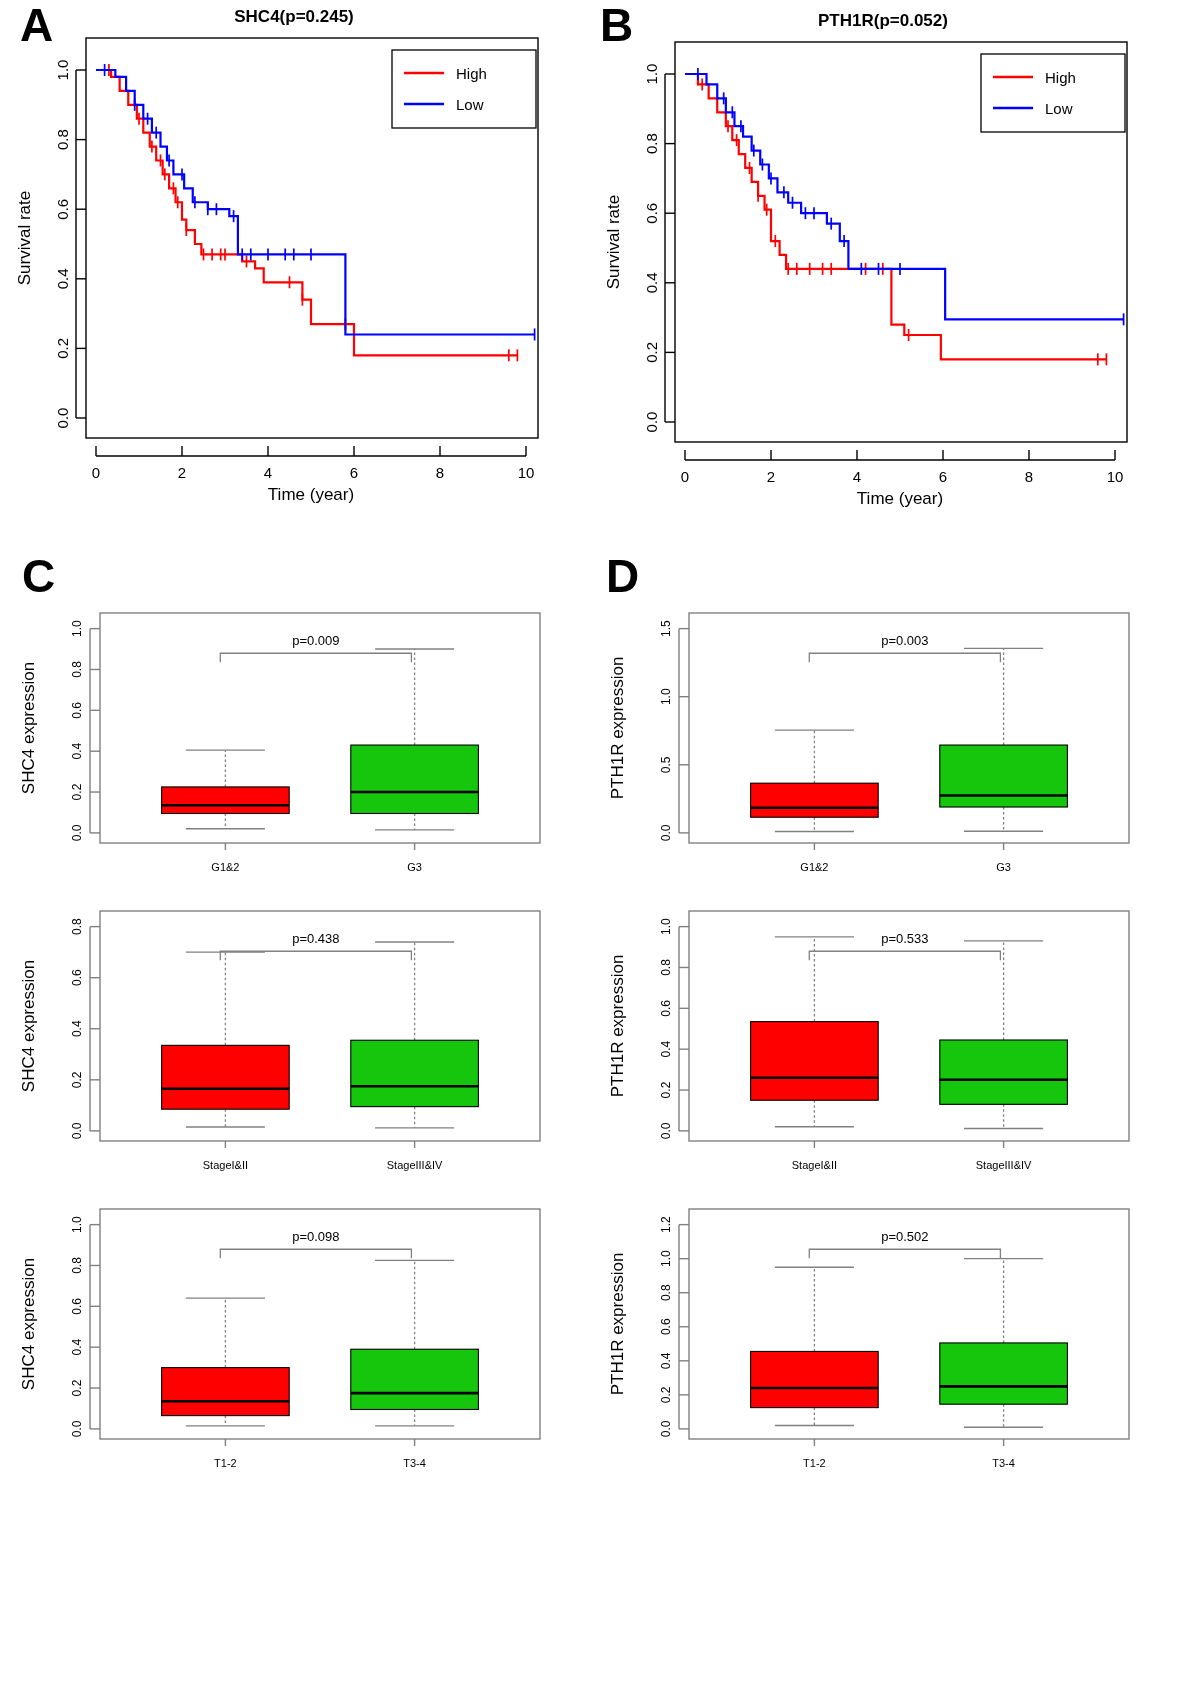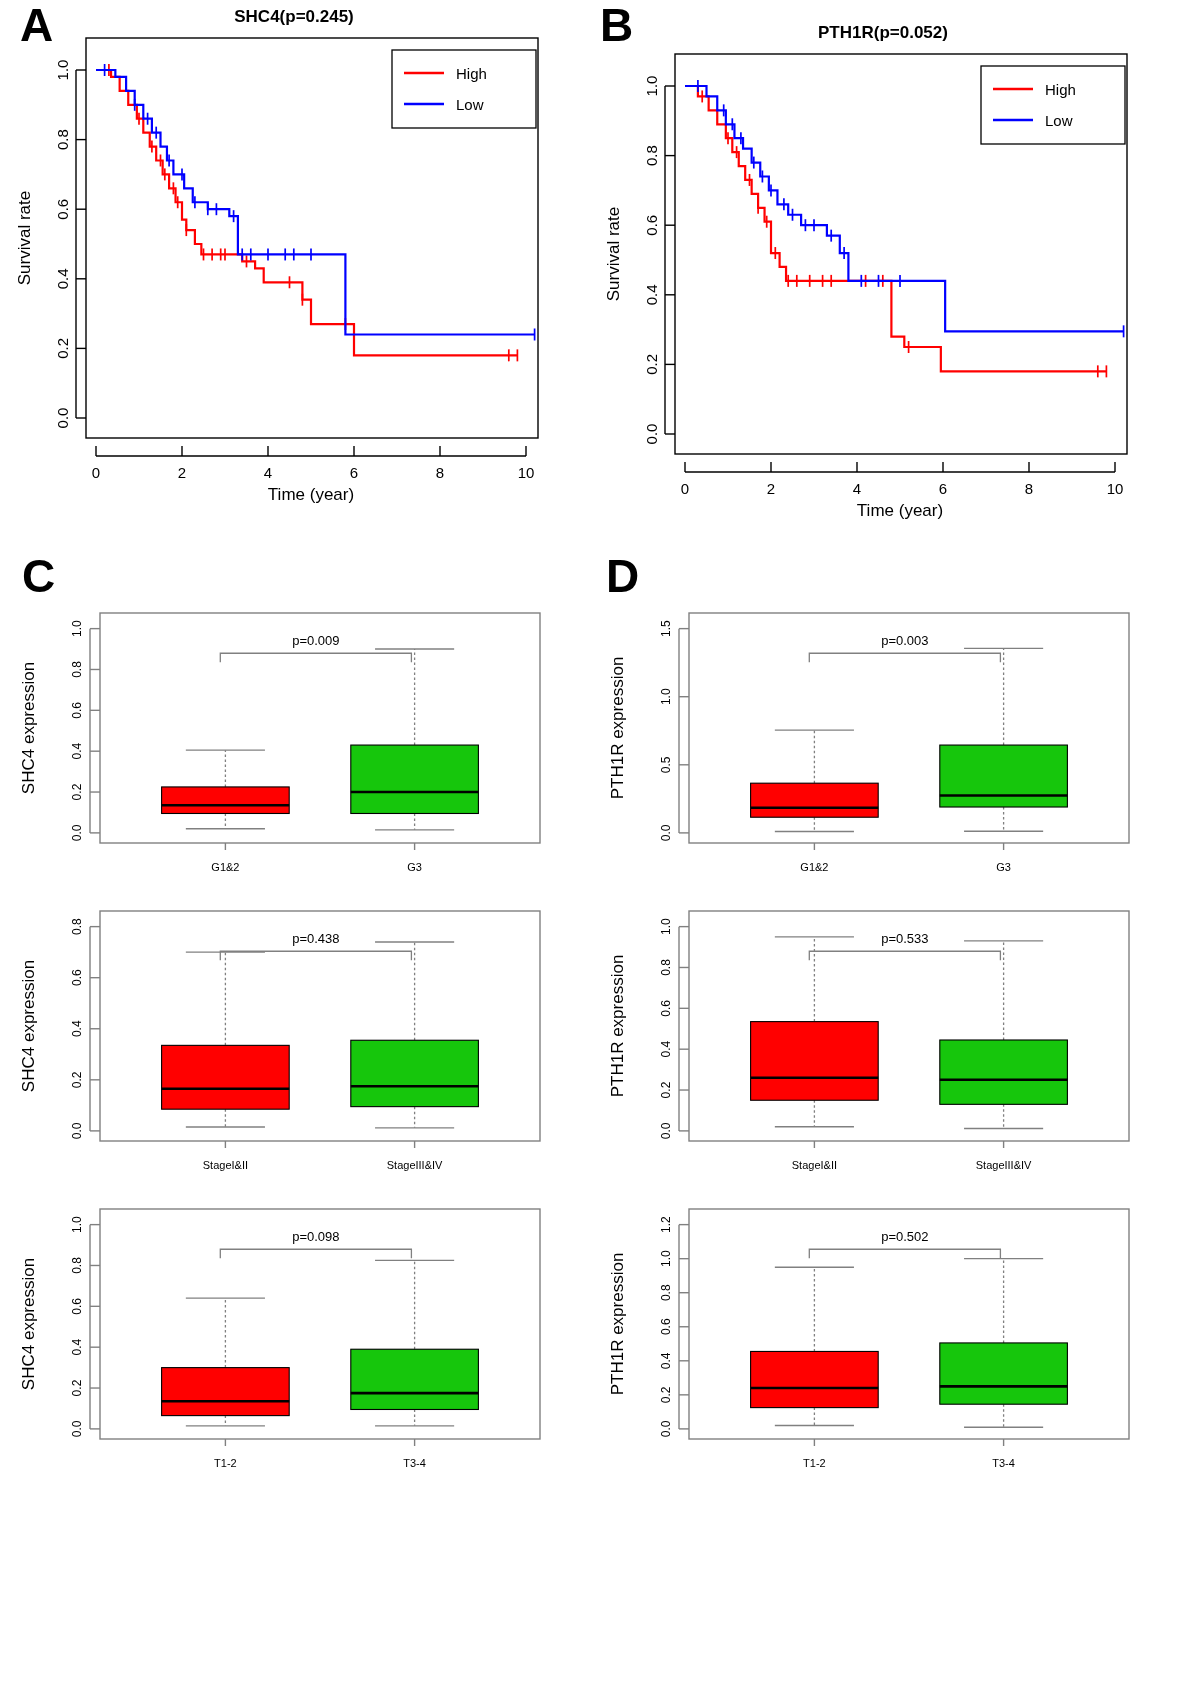--- a/index.html
+++ b/index.html
@@ -125,21 +125,21 @@
         <rect x="392" y="50" width="144" height="78" fill="#fff" stroke="#000" stroke-width="1.3"></rect>
         <line x1="404" y1="73" x2="444" y2="73" stroke="#FF0000" stroke-width="2.6"></line>
         <text class="lgd" x="456" y="79">High</text>
         <line x1="404" y1="104" x2="444" y2="104" stroke="#0000FF" stroke-width="2.6"></line>
         <text class="lgd" x="456" y="110">Low</text>
       </g>
     </svg>
   </div>
 
   <div class="plabel" style="left:600px;top:2px;">B</div>
-  <div class="panel" style="left:589px;top:16px;">
+  <div class="panel" style="left:589px;top:4px;">
     <svg width="589" height="530" viewBox="0 0 589 530">
       <text class="ttl" x="294" y="22" text-anchor="middle">PTH1R(p=0.052)</text>
       <rect class="km-frame" x="86" y="38" width="452" height="400"></rect>
       <g>
         <line class="axline" x1="76" y1="70" x2="76" y2="418"></line>
         <g id="b-yticks">
             <line x1="76" y1="418" x2="86" y2="418" class="axline"></line>
             <text x="64" y="418" text-anchor="middle" dominant-baseline="middle" class="tick" transform="rotate(-90 64 418)">0.0</text>
             <line x1="76" y1="348.4" x2="86" y2="348.4" class="axline"></line>
             <text x="64" y="348.4" text-anchor="middle" dominant-baseline="middle" class="tick" transform="rotate(-90 64 348.4)">0.2</text>

